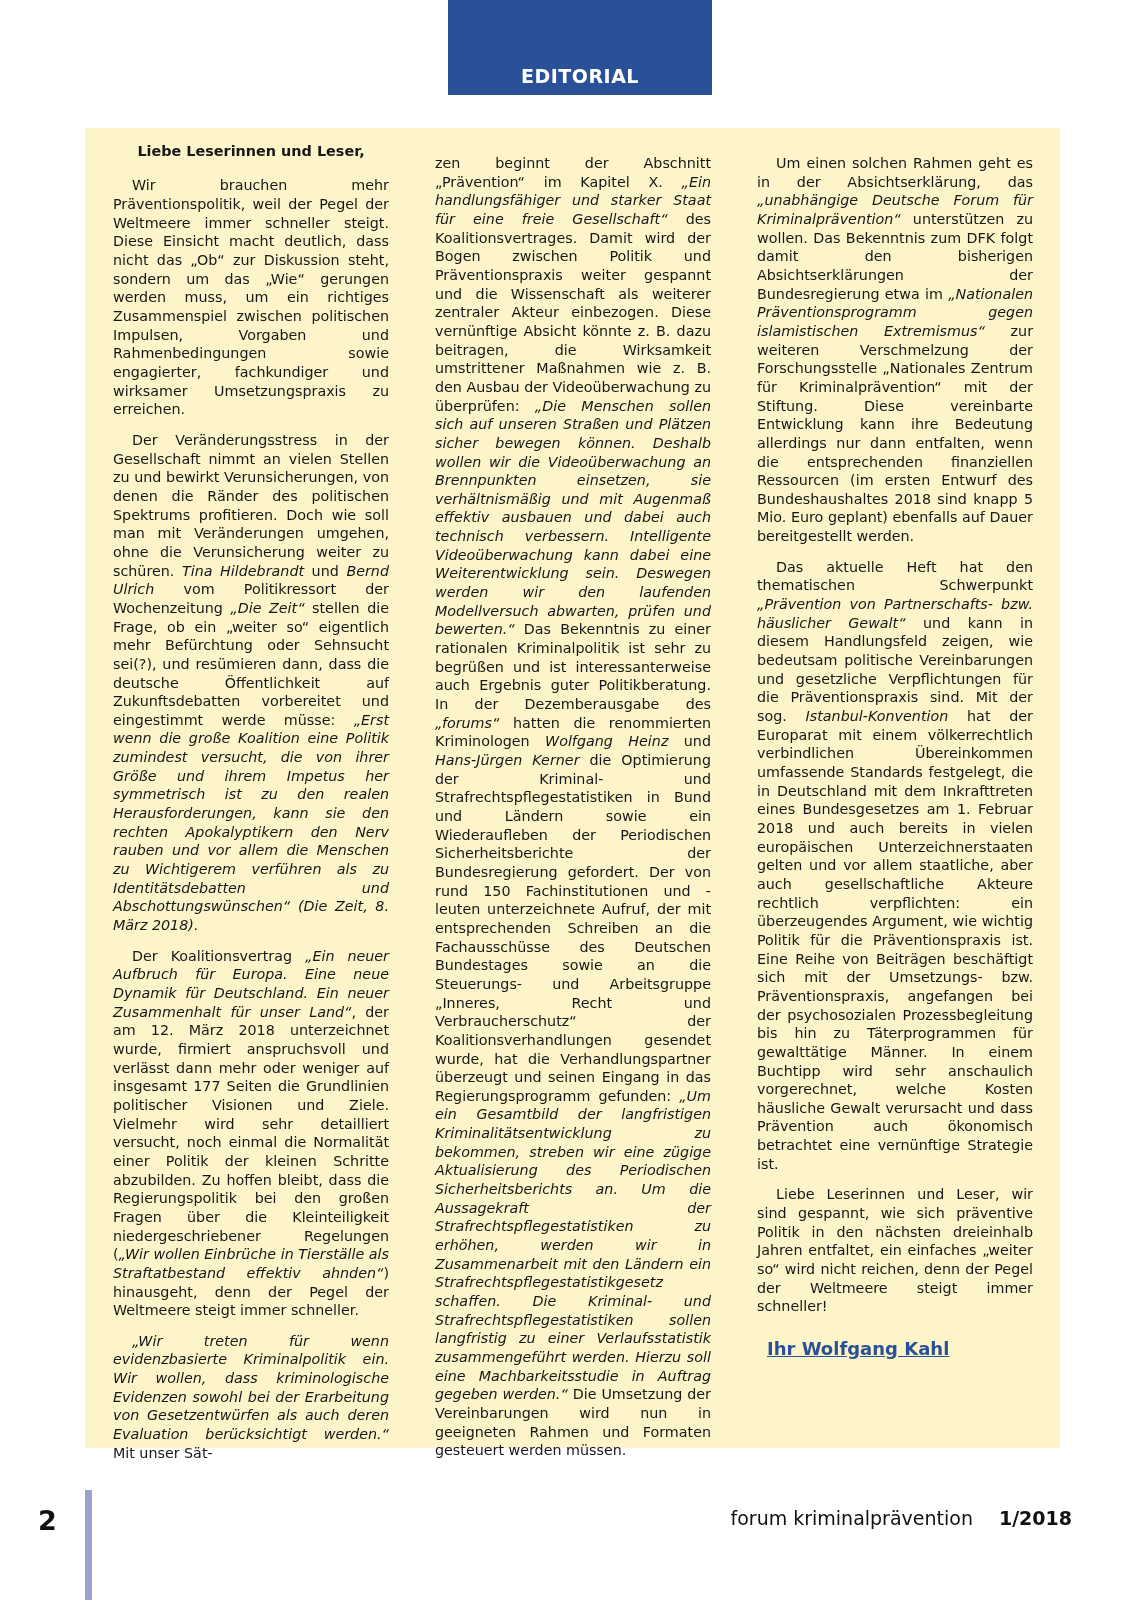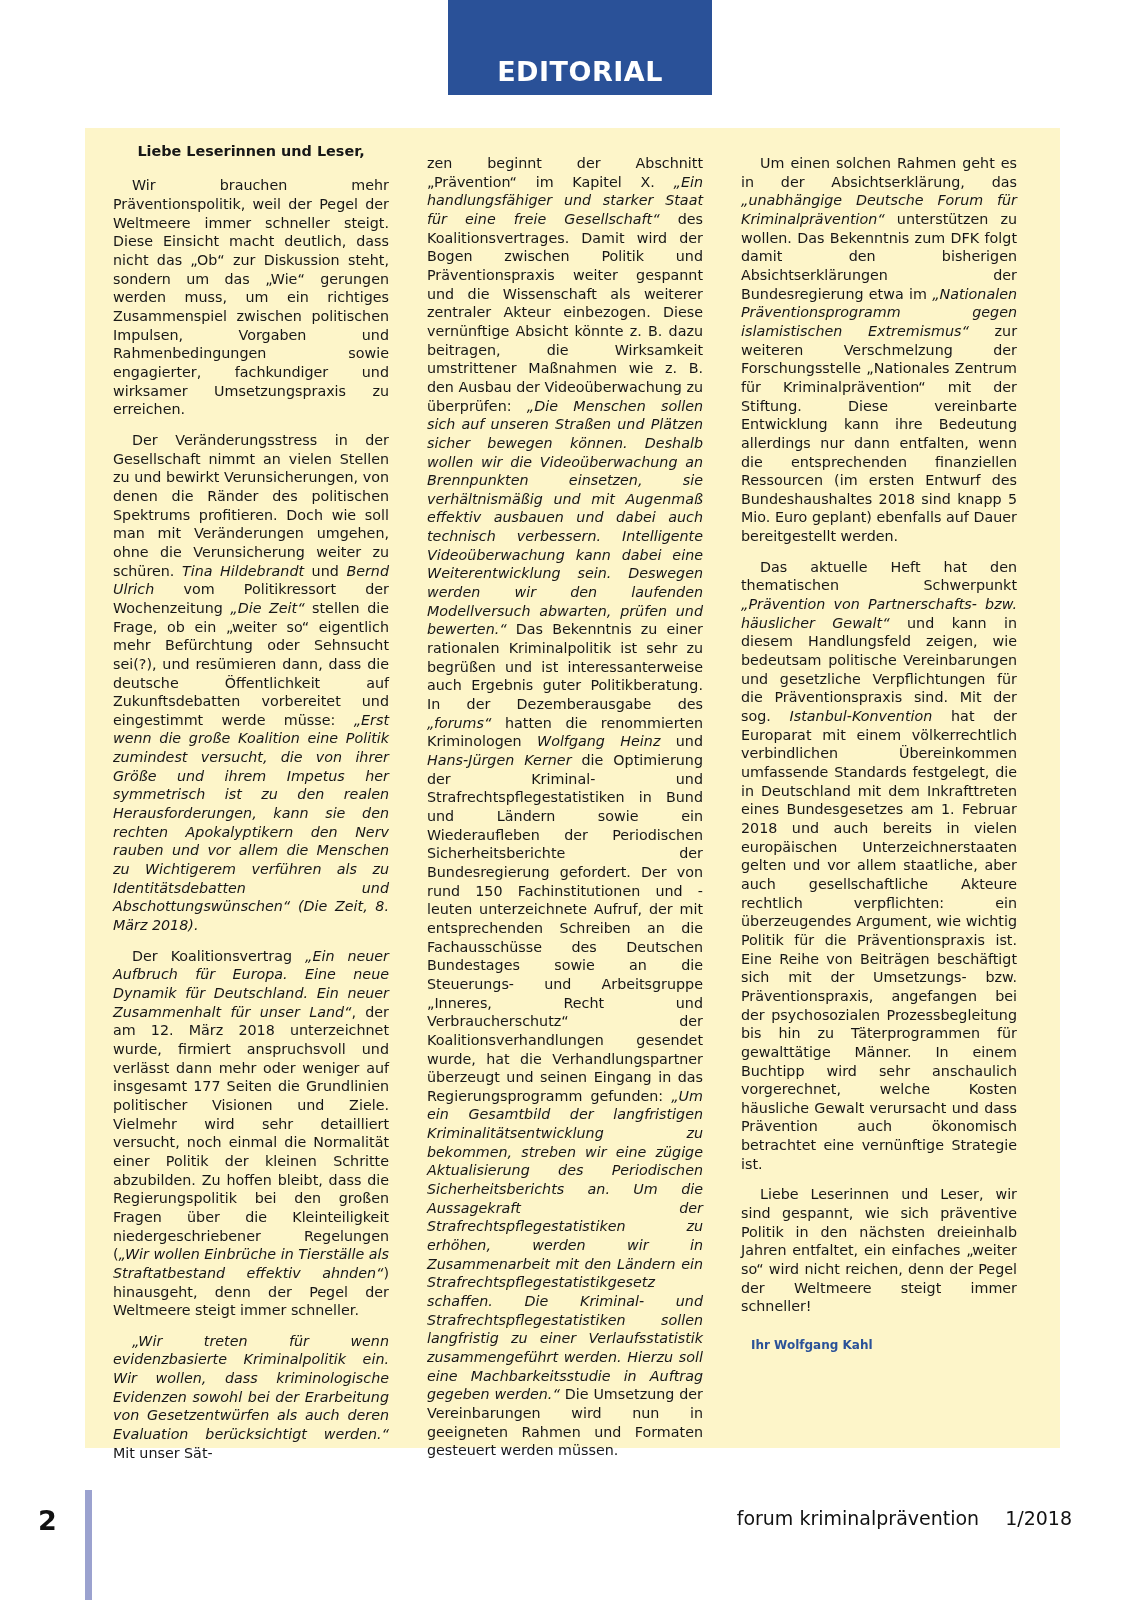--- a/index.html
+++ b/index.html
@@ -26,39 +26,39 @@
     display: flex;
     align-items: flex-end;
     justify-content: center;
     box-sizing: border-box;
     padding-bottom: 8px;
   }
   .header-banner .title {
     color: #ffffff;
     font-family: "DejaVu Sans", sans-serif;
     font-weight: bold;
-    font-size: 27px;
+    font-size: 19px;
     letter-spacing: 0.5px;
   }
 
   
   .article-panel {
     position: absolute;
     left: 85px;
     top: 128px;
     width: 975px;
     height: 1320px;
     background: #fdf5c9;
     box-sizing: border-box;
     padding: 14px 16px 10px 16px;
   }
 
   .columns {
     display: flex;
-    gap: 14px;
+    gap: 22px;
     height: 100%;
   }
   .col {
     width: 300px;
     flex: 0 0 300px;
   }
 
   
   .salutation {
     font-family: "DejaVu Sans", sans-serif;
@@ -85,23 +85,24 @@
     text-indent: 19px;
   }
   p.body em {
     font-style: italic;
   }
 
   .signature {
     margin: 22px 0 0 0;
     font-family: "DejaVu Sans", sans-serif;
     font-weight: bold;
-    font-size: 12px;
+    font-size: 18px;
     color: #2a5198;
     text-indent: 22px;
+    text-decoration: underline;
   }
 
   
   .footer {
     position: absolute;
     left: 0;
     top: 1485px;
     width: 1132px;
     height: 115px;
   }
@@ -126,21 +127,21 @@
     position: absolute;
     right: 60px;
     top: 22px;
     font-family: "DejaVu Sans", sans-serif;
     font-size: 19px;
     color: #111111;
     white-space: nowrap;
   }
   .footer-meta .issue {
     margin-left: 26px;
-    font-weight: normal;
+    font-weight: bold;
   }
 </style>
 </head>
 <body>
 
 <div class="header-banner" style="background: rgb(42, 81, 152);">
   <span class="title">EDITORIAL</span>
 </div>
 
 <div class="article-panel" style="background: rgb(253, 245, 201);">

